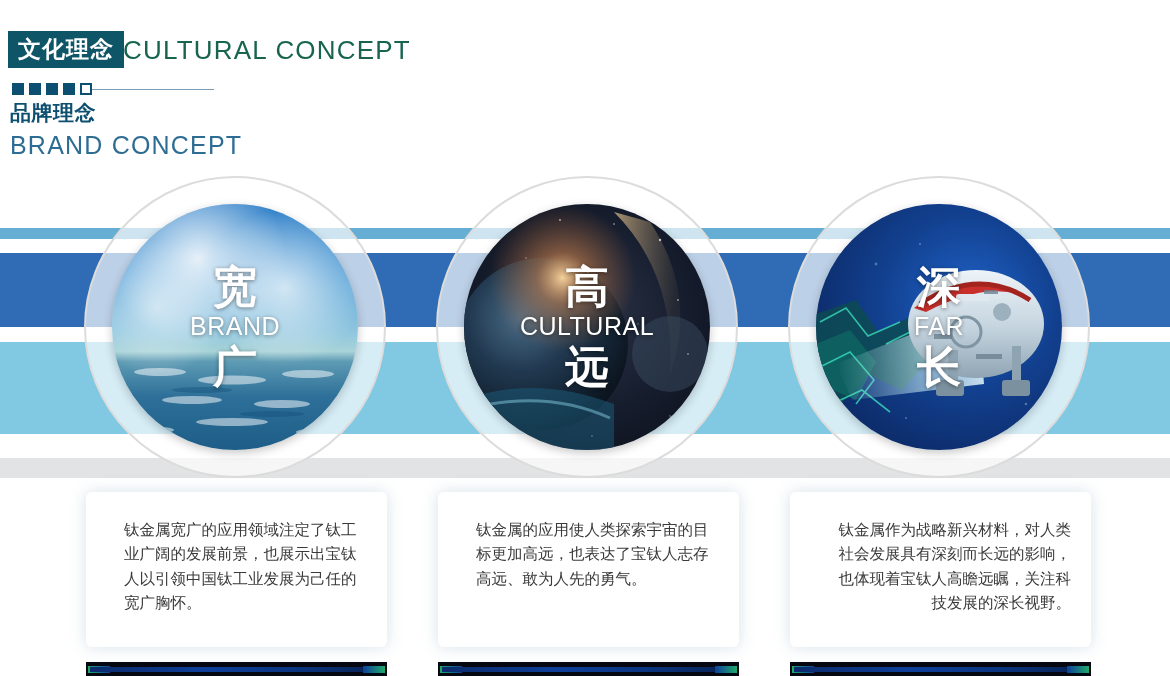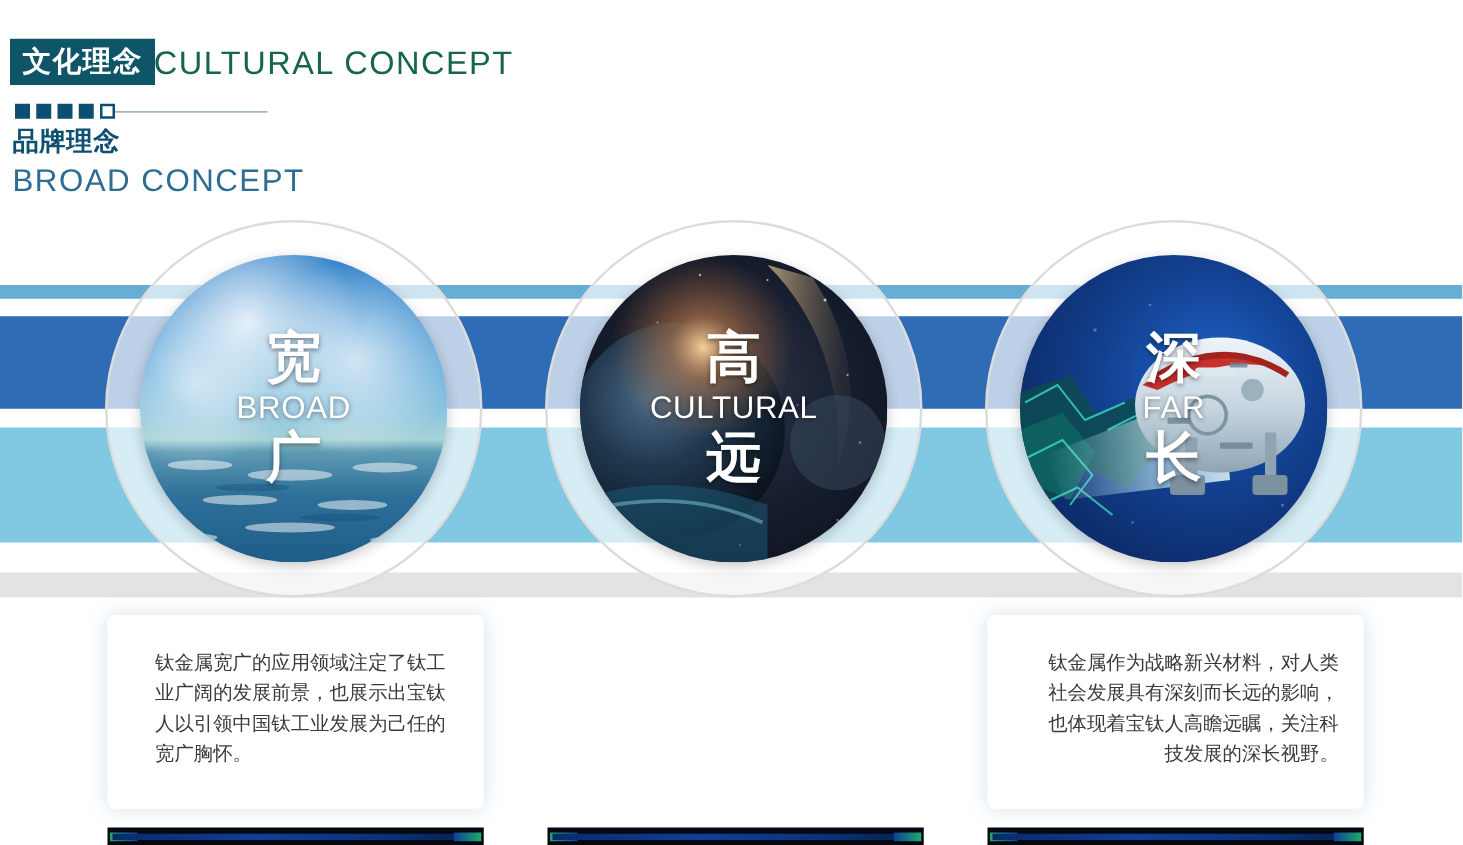--- a/index.html
+++ b/index.html
@@ -177,21 +177,21 @@
     <div class="squares">
       <span class="sq"></span>
       <span class="sq"></span>
       <span class="sq"></span>
       <span class="sq"></span>
       <span class="sq hollow"></span>
     </div>
     <div class="hline"></div>
 
     <div class="brand-cn">品牌理念</div>
-    <div class="brand-en">BROAD CONCEPT</div>
+    <div class="brand-en">BRAND CONCEPT</div>
   </div>
 
   <div id="bands">
     <div class="stripe stripe-thin"></div>
     <div class="stripe stripe-dark"></div>
     <div class="stripe stripe-light"></div>
     <div class="stripe stripe-gray"></div>
 
     <div class="ring-wash r1"></div>
     <div class="ring-wash r2"></div>
@@ -242,21 +242,21 @@
             <ellipse cx="206" cy="228" rx="22" ry="3.5"></ellipse>
           </g>
           <g opacity="0.35" fill="#0e4a72">
             <ellipse cx="90" cy="186" rx="30" ry="3"></ellipse>
             <ellipse cx="160" cy="210" rx="32" ry="3"></ellipse>
           </g>
         </svg>
       </div>
       <div class="disc-label">
         <span class="lbl-cn-top">宽</span>
-        <span class="lbl-en">BROAD</span>
+        <span class="lbl-en">BRAND</span>
         <span class="lbl-cn-bot">广</span>
       </div>
     </div>
 
     <div class="circle-wrap c2">
       <div class="disc">
         <svg viewBox="0 0 246 246" preserveAspectRatio="none">
           <defs>
             <radialGradient id="spaceBg" cx="50%" cy="45%" r="75%">
               <stop offset="0%" stop-color="#2b3448"></stop>
@@ -378,20 +378,23 @@
         <span class="lbl-cn-bot">长</span>
       </div>
     </div>
 
   </div>
 
   <div id="cards">
     <div class="card k1">
       <p>钛金属宽广的应用领域注定了钛工业广阔的发展前景，也展示出宝钛人以引领中国钛工业发展为己任的宽广胸怀。</p>
     </div>
+    <div class="card k2">
+      <p>钛金属的应用使人类探索宇宙的目标更加高远，也表达了宝钛人志存高远、敢为人先的勇气。</p>
+    </div>
     <div class="card k3">
       <p>钛金属作为战略新兴材料，对人类社会发展具有深刻而长远的影响，也体现着宝钛人高瞻远瞩，关注科技发展的深长视野。</p>
     </div>
   </div>
 
   <div id="bottomstrips">
     <div class="bstrip b1">
       <div class="edge-l"></div>
       <div class="gleam"></div>
       <div class="edge-r"></div>

